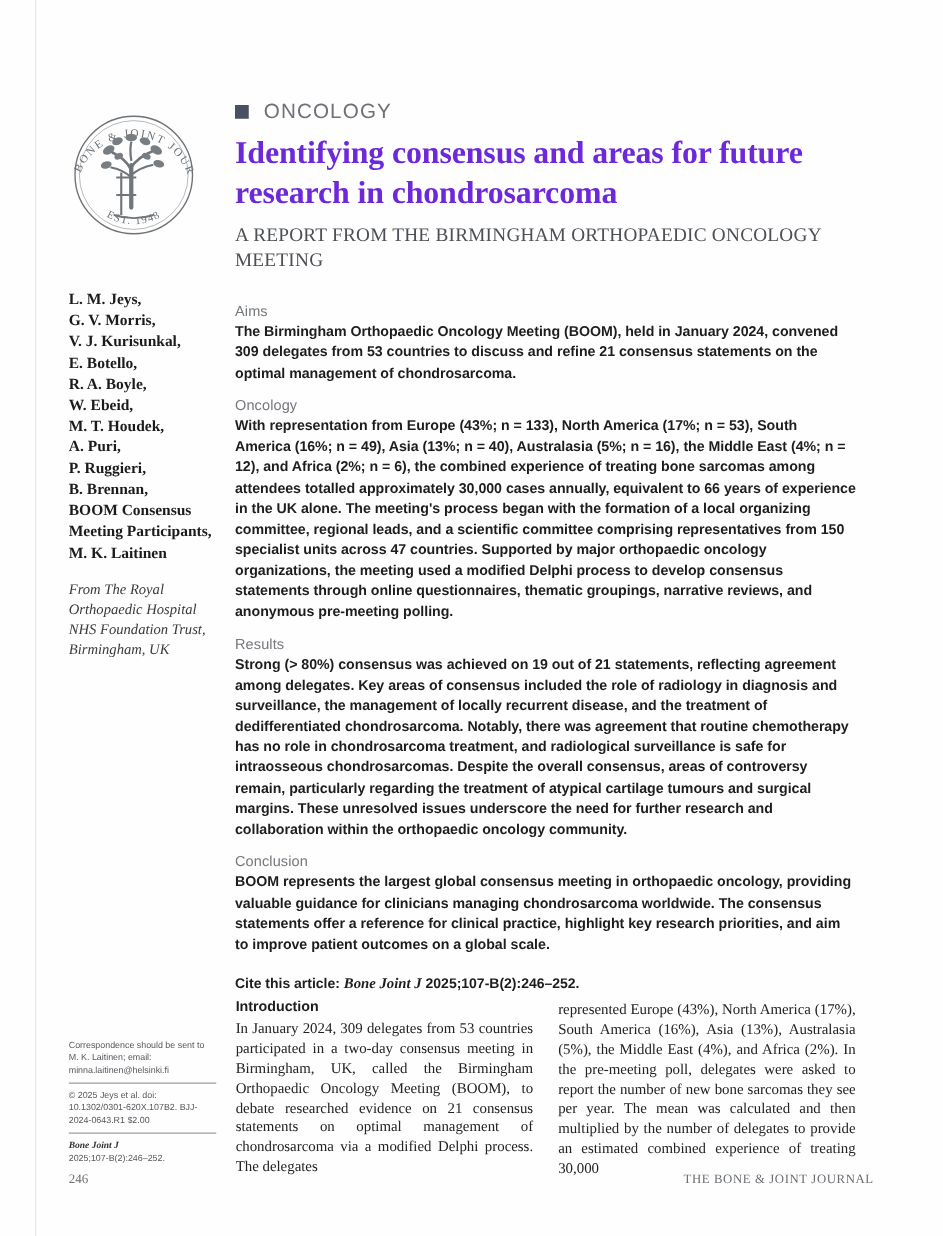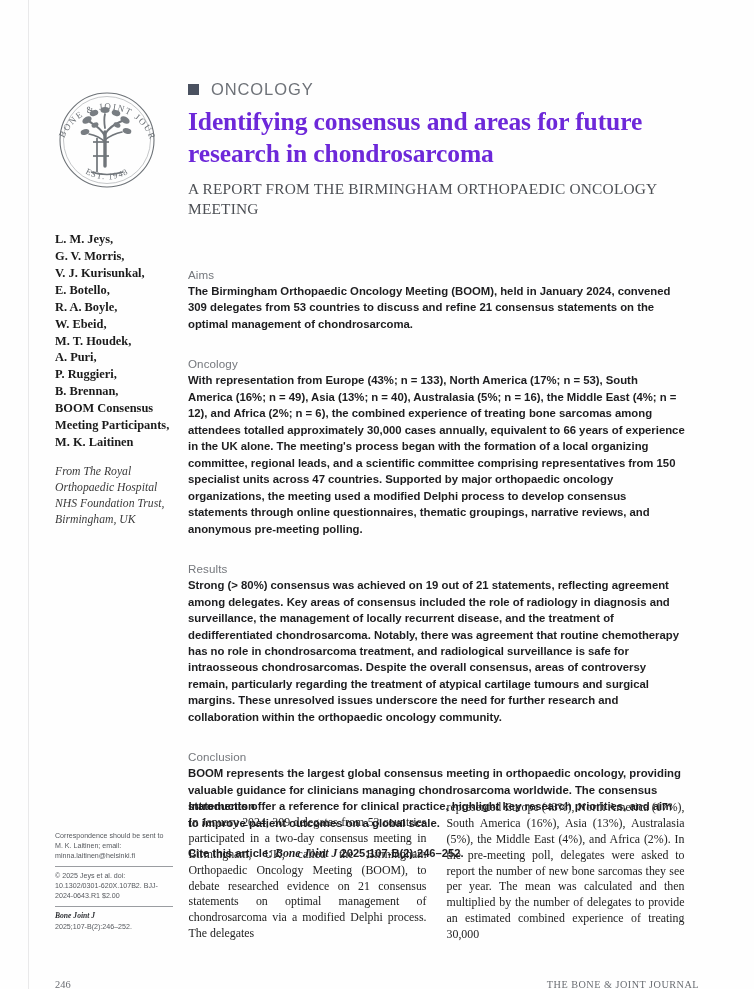--- a/index.html
+++ b/index.html
@@ -136,21 +136,20 @@
     width: 497px;
   }
   .abs-section { margin-bottom: 11px; }
   .abs-heading {
     font-family: "Liberation Sans", sans-serif;
     font-size: 11.6px;
     font-weight: 400;
     color: #74777c;
     margin-bottom: 2px;
     letter-spacing: 0.1px;
-    margin-top: 25px;
   }
   .abs-body {
     font-family: "Liberation Sans", sans-serif;
     font-size: 11.35px;
     font-weight: bold;
     line-height: 1.452;
     color: #1d1d1f;
     letter-spacing: -0.02px;
   }
   .cite-line {
@@ -190,21 +189,21 @@
     line-height: 1.335;
     text-align: justify;
     color: #222;
     hyphens: none;
   }
 
   
   .footer {
     position: absolute;
     left: 55px; right: 55px;
-    top: 979px;
+    top: 938px;
     display: flex;
     justify-content: space-between;
     align-items: baseline;
   }
   .folio {
     font-family: "Liberation Serif", serif;
     font-size: 10.4px;
     color: #6a6d72;
   }
   .running-head {

